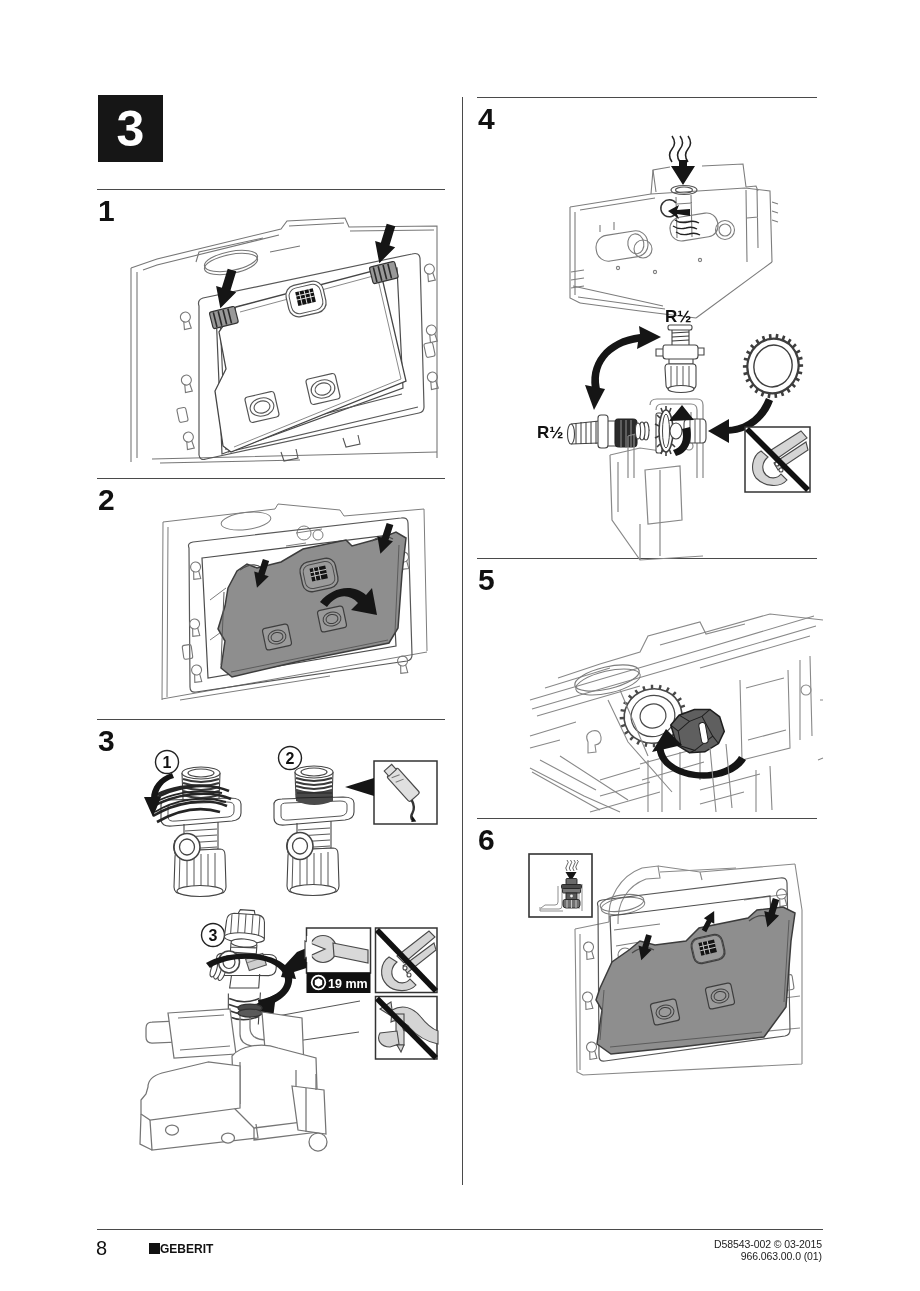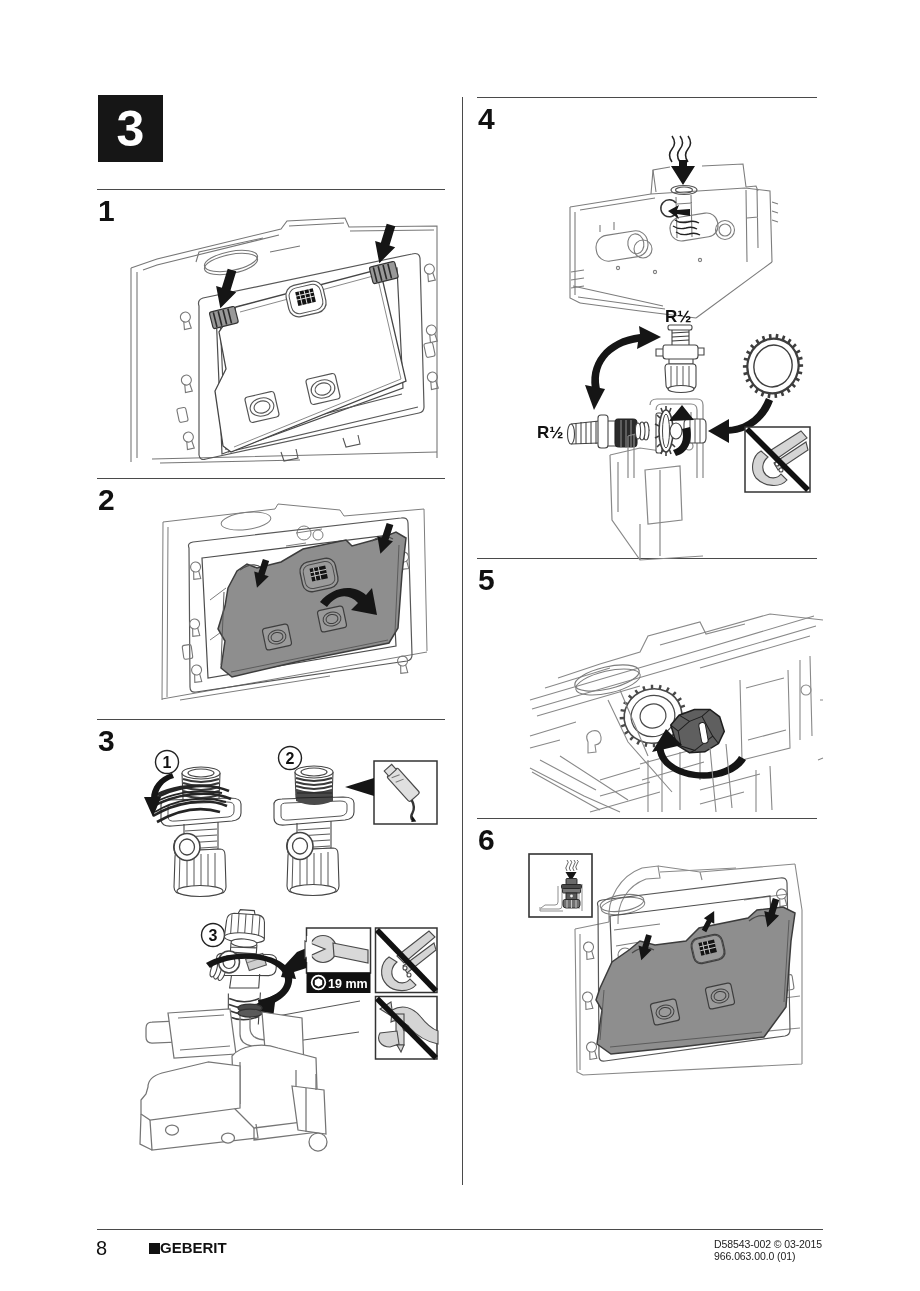--- a/index.html
+++ b/index.html
@@ -533,15 +533,15 @@
     </g>
 <use href="#arrD" transform="translate(649,935) rotate(17) scale(0.66)"></use>
 <use href="#arrD" transform="translate(776,899) rotate(17) scale(0.74)"></use>
 <use href="#arrD" transform="translate(704,931) rotate(207) scale(0.56)"></use>
 
 </svg>
 
 <div class="abs" style="left:97px;top:1229px;width:726px;height:0;border-top:1.3px solid #4a4a4a;"></div>
 <div class="abs" style="left:96px;top:1237px;font-size:20px;color:#111;">8</div>
 <div class="abs" style="left:149px;top:1239px;">
-  <span style="display:inline-block;width:11px;height:11px;background:#111;vertical-align:-1px;"></span><span style="font-weight:bold;font-size:15px;letter-spacing:0;color:#111;">GEBERIT</span>
+  <span style="display:inline-block;width:11px;height:11px;background:#111;vertical-align:-1px;"></span><span style="font-weight:bold;font-size:12px;letter-spacing:0;color:#111;">GEBERIT</span>
 </div>
-<div class="abs" style="right:98px;top:1239px;font-size:10.5px;color:#222;text-align:left;line-height:11.5px;letter-spacing:-0.1px;">D58543-002 © 03-2015<br>966.063.00.0 (01)</div>
+<div class="abs" style="right:98px;top:1239px;font-size:10.5px;color:#222;text-align:right;line-height:11.5px;letter-spacing:-0.1px;">D58543-002 © 03-2015<br>966.063.00.0 (01)</div>
 
 </body></html>

